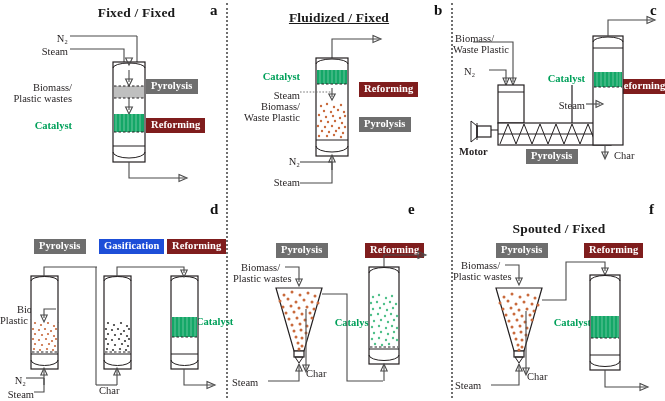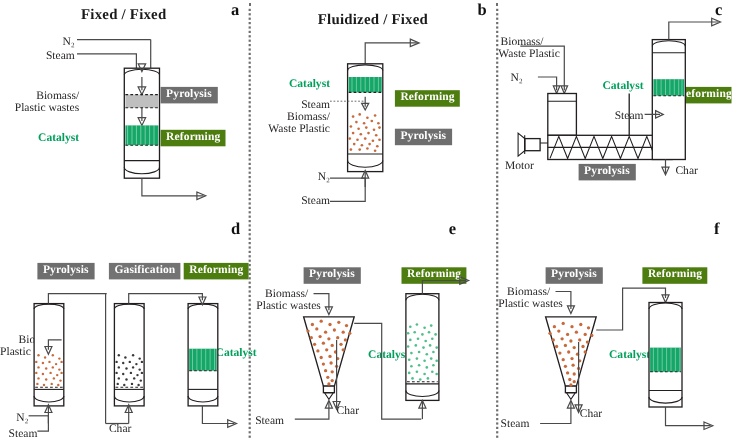--- a/index.html
+++ b/index.html
@@ -1,41 +1,41 @@
 <!DOCTYPE html>
 <html><head>
 <meta charset="utf-8">
 <style>
   html,body{margin:0;padding:0;background:#ffffff;}
   body{width:665px;height:401px;position:relative;overflow:hidden;
        font-family:"Liberation Serif",serif;color:#231f20;}
   .grid{position:absolute;inset:0;}
   .panel{position:absolute;}
-  .p-a{left:0;   top:0;   width:225px;height:196px;}
+  .p-a{left:0;   top:0;   width:225px;height:196px;padding-left:48px;}
   .p-b{left:228px;top:0;  width:222px;height:196px;}
   .p-c{left:453px;top:0;  width:212px;height:196px;}
   .p-d{left:0;   top:199px;width:225px;height:202px;}
   .p-e{left:228px;top:199px;width:222px;height:202px;}
   .p-f{left:453px;top:199px;width:212px;height:202px;}
 
   .vdiv{position:absolute;top:3px;bottom:3px;width:0;
         border-left:2px dotted #6f6f6f;}
   .vdiv.v1{left:226px;}
   .vdiv.v2{left:451px;}
 
   .title{position:absolute;left:0;right:0;text-align:center;
          font-weight:bold;font-size:13.5px;letter-spacing:.2px;color:#1a1a1a;}
   .letter{position:absolute;font-weight:bold;font-size:15px;color:#111;}
 
   .badge{position:absolute;color:#fff;font-weight:bold;font-size:10.5px;
          padding:1px 5px 2px 5px;white-space:nowrap;line-height:1.15;
          letter-spacing:.1px;}
   .b-gray{background:#6e6e6e;}
-  .b-red{background:#4d7c0f;}
-  .b-green{background:#737373;}
+  .b-red{background:#7f1d1d;}
+  .b-green{background:#1d4ed8;}
 
   .lbl{position:absolute;font-size:10.5px;line-height:1.12;color:#231f20;
        white-space:nowrap;}
   .lbl.r{text-align:right;}
   .lbl-cat{color:#00a05a;font-weight:bold;font-size:10.5px;}
 
   svg{position:absolute;left:0;top:0;overflow:visible;}
   .ln{stroke:#4a4a4a;stroke-width:1.1;fill:none;}
   .vesl{stroke:#231f20;stroke-width:1.2;fill:#fff;}
   .thin{stroke:#231f20;stroke-width:1;fill:none;}
@@ -91,21 +91,21 @@
       </g>
 
       <path class="ln" d="M129,162 V178 H185"></path>
       <path class="ln" d="M179,174.6 L187,178 L179,181.4 Z" fill="#4a4a4a" stroke="none"></path>
 
       <path class="ln" d="M125.6,58 L129,65 L132.4,58 Z" fill="none" stroke="none"></path>
     </svg>
   </div>
 
   <div class="panel p-b">
-    <div class="title" style="top:10px;">Fluidized / Fixed</div>
+    <div class="title" style="top:10px;text-decoration:underline;">Fluidized / Fixed</div>
     <div class="letter" style="left:206px;top:2px;">b</div>
 
     <div class="lbl r lbl-cat" style="left:10px;top:71px;width:62px;">Catalyst</div>
     <div class="lbl r" style="left:4px;top:90px;width:68px;">Steam</div>
     <div class="lbl r" style="left:4px;top:101px;width:68px;">Biomass/</div>
     <div class="lbl r" style="left:0px;top:112px;width:72px;">Waste Plastic</div>
     <div class="lbl r" style="left:18px;top:156px;width:54px;">N₂</div>
     <div class="lbl r" style="left:10px;top:177px;width:62px;">Steam</div>
 
     <div class="badge b-red" style="left:131px;top:82px;">Reforming</div>
@@ -172,21 +172,21 @@
   </div>
 
   <div class="panel p-c">
     <div class="letter" style="left:197px;top:2px;">c</div>
 
     <div class="lbl" style="left:2px;top:33px;">Biomass/</div>
     <div class="lbl" style="left:0px;top:44px;">Waste Plastic</div>
     <div class="lbl" style="left:11px;top:66px;">N₂</div>
     <div class="lbl r lbl-cat" style="left:77px;top:73px;width:55px;">Catalyst</div>
     <div class="lbl r" style="left:80px;top:100px;width:52px;">Steam</div>
-    <div class="lbl" style="left:6px;top:146px;">Motor</div>
+    <div class="lbl" style="left:6px;top:146px;font-weight:bold;">Motor</div>
     <div class="lbl" style="left:161px;top:150px;">Char</div>
 
     <div class="badge b-red" style="left:158px;top:79px;">Reforming</div>
     <div class="badge b-gray" style="left:73px;top:149px;">Pyrolysis</div>
 
     <svg width="212" height="196">
 
       <path class="ln" d="M20,42 H60 V82"></path>
       <path class="ln" d="M36,70 H53 V82"></path>
       <path class="ln" d="M57,78 L60,85 L63,78 Z" fill="#4a4a4a" stroke="none"></path>
@@ -466,20 +466,21 @@
           <circle cx="161" cy="145" r="1.2"></circle>
       </g>
       <path class="dash" d="M142,148 H170"></path>
 
       <path class="ln" d="M156,165 V182"></path>
       <path class="ln" d="M152.8,172 L156,165 L159.2,172 Z" fill="#4a4a4a" stroke="none"></path>
     </svg>
   </div>
 
   <div class="panel p-f">
+    <div class="title" style="top:22px;">Spouted / Fixed</div>
     <div class="letter" style="left:196px;top:2px;">f</div>
 
     <div class="badge b-gray" style="left:43px;top:44px;">Pyrolysis</div>
     <div class="badge b-red" style="left:131px;top:44px;">Reforming</div>
 
     <div class="lbl" style="left:8px;top:61px;">Biomass/</div>
     <div class="lbl" style="left:0px;top:72px;">Plastic wastes</div>
     <div class="lbl r lbl-cat" style="left:90px;top:118px;width:48px;">Catalyst</div>
     <div class="lbl" style="left:74px;top:172px;">Char</div>
     <div class="lbl" style="left:2px;top:181px;">Steam</div>

